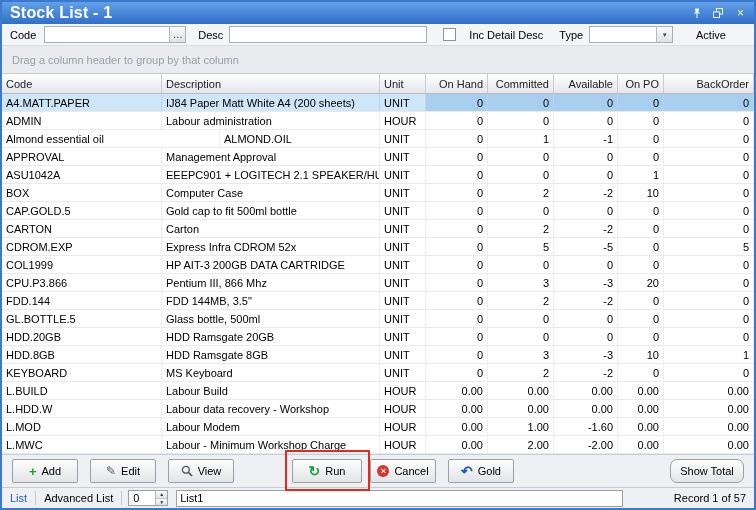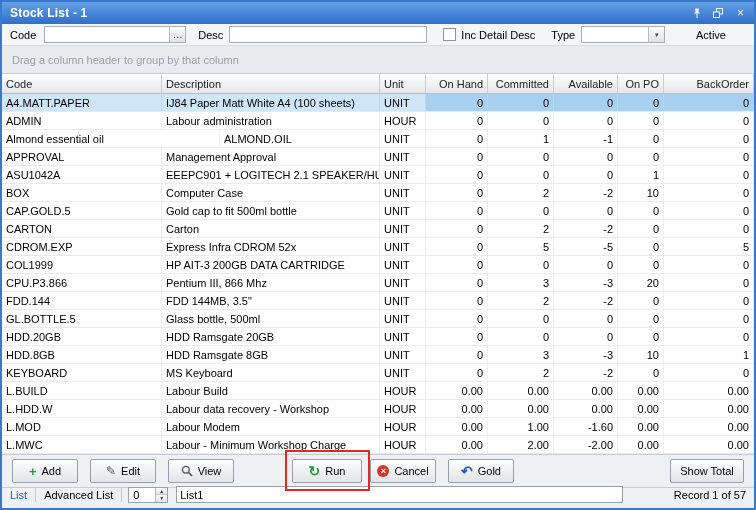--- a/index.html
+++ b/index.html
@@ -10,42 +10,42 @@
     font-family:"Liberation Sans", sans-serif; font-size:11px; color:#000;
     overflow:hidden;
   }
 
   
   .titlebar {
     height:22px; display:flex; align-items:center;
     background:linear-gradient(#63a0e6,#2f6fc9);
     padding:0 4px 0 8px;
   }
-  .title-text { color:#fff; font-weight:bold; font-size:12px; letter-spacing:.2px; }
+  .title-text { color:#fff; font-weight:bold; font-size:16px; letter-spacing:.2px; }
   .win-controls { margin-left:auto; display:flex; gap:3px; }
   .win-btn { width:19px; height:15px; display:flex; align-items:center; justify-content:center;
              color:#f2f7fd; font-size:12px; line-height:1; cursor:default; }
 
   
   .filterbar {
     height:22px; display:flex; align-items:center;
     background:#f4f5f7; border-bottom:1px solid #d9dbde; padding-left:8px;
   }
   .flabel { white-space:nowrap; }
   .txt { height:17px; border:1px solid #a9aeb4; background:#fff; display:flex; align-items:stretch; }
   .txt input { border:none; outline:none; flex:1; min-width:0; padding:0 3px;
                font:11px "Liberation Sans",sans-serif; background:transparent; }
   .code-box  { width:142px; margin-left:8px; }
   .desc-box  { width:198px; margin-left:6px; }
   .mini-btn  { width:16px; display:flex; align-items:center; justify-content:center;
                background:linear-gradient(#fafafa,#dfe2e5); border-left:1px solid #b6babf;
                font-size:10px; color:#333; }
   .lbl-desc { margin-left:12px; }
   .checkbox { width:13px; height:13px; border:1px solid #8d939a; background:#fff; margin-left:16px; flex:none; }
-  .lbl-incdetail { margin-left:5px;text-align:right; }
+  .lbl-incdetail { margin-left:13px;text-align:right; }
   .lbl-type { margin-left:16px; }
   .combo { width:84px; margin-left:6px; }
   .combo .mini-btn { font-size:6px; color:#444; }
   .lbl-active { margin-left:auto; margin-right:28px; }
 
   
   .groupbar {
     height:28px; display:flex; align-items:center; padding-left:10px;
     background:#e9ebee; border-bottom:1px solid #c9ccd0; color:#9aa1a8;
   }
@@ -67,34 +67,34 @@
   .c4{width:66px;}  .c5{width:64px;}  .c6{width:46px;} .c7{flex:1;}
 
   
   .buttonbar { height:33px; display:flex; align-items:center; padding:0 10px;
                background:#eef0f3; border-top:1px solid #c9ccd0; }
   .btn { height:24px; display:flex; align-items:center; justify-content:center; gap:5px;
          background:linear-gradient(#fdfdfd,#e2e4e7); border:1px solid #9aa0a7;
          border-radius:2px; font-size:11px; color:#000; cursor:default; }
   .btn-add{width:66px;} .btn-edit{width:66px; margin-left:12px;} .btn-view{width:66px; margin-left:12px;}
   .btn-run{width:70px; margin-left:58px;} .btn-cancel{width:66px; margin-left:8px;}
-  .btn-reset{width:66px; margin-left:12px;} .btn-show-total{width:74px; margin-left:auto;}
+  .btn-reset{width:66px; margin-left:12px;} .btn-show-total{width:74px; margin-left:auto;border-radius:7px;}
   .icon-add   { color:#1f9e3e; font-weight:bold; font-size:13px; line-height:1; }
   .icon-edit  { color:#555; font-size:12px; line-height:1; }
   .icon-run   { color:#1f9e3e; font-weight:bold; font-size:14px; line-height:1; }
   .icon-cancel{ width:12px; height:12px; border-radius:50%; background:#d9342b; color:#fff;
                 font-size:9px; font-weight:bold; display:flex; align-items:center; justify-content:center; }
   .icon-reset { color:#2456c0; font-weight:bold; font-size:14px; line-height:1; }
 
   
   .annotation { position:absolute; left:283px; top:448px; width:85px; height:41px;
                 border:2px solid #e8271c; z-index:10; pointer-events:none; }
 
   
-  .statusbar { height:14px; display:flex; align-items:center; padding:0 6px;
+  .statusbar { height:21px; display:flex; align-items:center; padding:0 6px;
                background:#eef0f3; border-top:1px solid #c9ccd0; }
   .status-tab-list { color:#1f5fc0; margin:0 2px; }
   .status-tab-adv  { color:#000; margin:0 2px; }
   .vsep { width:1px; height:14px; background:#c6cacf; margin:0 6px; }
   .spinner { width:40px; height:16px; background:#fff; border:1px solid #9aa0a7; display:flex; }
   .spinner-value { flex:1; display:flex; align-items:center; padding-left:4px; }
   .spinner-btns { width:12px; display:flex; flex-direction:column; border-left:1px solid #b6babf; }
   .spin-btn { flex:1; display:flex; align-items:center; justify-content:center; font-size:5px;
               color:#333; background:linear-gradient(#fafafa,#e0e3e6); }
   .spin-btn + .spin-btn { border-top:1px solid #c6cacf; }
@@ -157,21 +157,21 @@
     <div class="hcell c3 num">On Hand</div>
     <div class="hcell c4 num">Committed</div>
     <div class="hcell c5 num">Available</div>
     <div class="hcell c6 num">On PO</div>
     <div class="hcell c7 num">BackOrder</div>
   </div>
 
   <div class="grid-body">
       <div class="row selected">
         <div class="cell c0">A4.MATT.PAPER</div>
-        <div class="cell c1">IJ84 Paper Matt White A4 (100 sheets)</div>
+        <div class="cell c1">IJ84 Paper Matt White A4 (200 sheets)</div>
         <div class="cell c2">UNIT</div>
         <div class="cell c3 num">0</div>
         <div class="cell c4 num">0</div>
         <div class="cell c5 num">0</div>
         <div class="cell c6 num">0</div>
         <div class="cell c7 num">0</div>
       </div>
       <div class="row">
         <div class="cell c0">ADMIN</div>
         <div class="cell c1">Labour administration</div>

